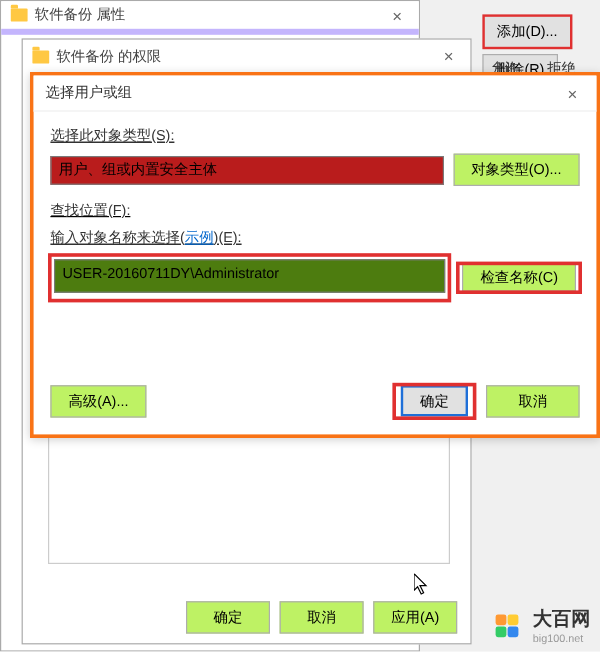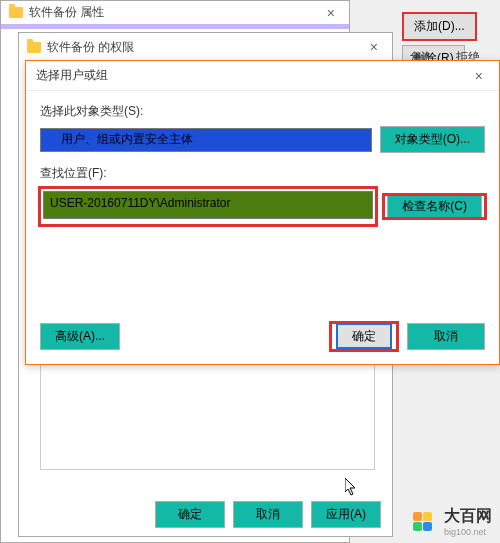--- a/index.html
+++ b/index.html
@@ -33,38 +33,38 @@
     .rbtn {
       display:inline-block; background:#e1e1e1; border:1px solid #adadad; padding:4px 10px; margin:2px; font-size:12px;text-align:center;
     }
     .rbtn.add { border: 2px solid #e03030; }
     .tab-labels { position:absolute; right:10px; top:45px; }
     .tab-labels span { display:inline-block; padding:4px 10px; color:#333; }
     
     
     .dialog {
       position: absolute; left: 25px; top: 60px; width: 475px; height: 305px;
-      background: #fff; border: 1px solid #f97316; box-shadow: 0 2px 8px rgba(0,0,0,0.2);
+      background: #fff; border: 3px solid #f97316; box-shadow: 0 2px 8px rgba(0,0,0,0.2);
     }
     .dialog .titlebar {
       height: 30px; background: #fff; display:flex; align-items:center; padding:0 10px; border-bottom:1px solid #eee;
     }
     .dialog .titlebar-text { font-size: 12px; color:#333; }
     .dialog-body { padding: 12px 14px; }
-    .row { margin-bottom: 6px; }
+    .row { margin-bottom: 6px; text-decoration: underline; }
     .row label { display:block; color:#333; margin-bottom:4px; }
     .input-row { display:flex; align-items:center; gap:8px; margin-bottom:12px; }
     .text-input {
-      flex:1; height:24px; border:1px solid #7a7a7a; padding:2px 20px; background:#1d4ed8;
+      flex:1; height:24px; border:1px solid #7a7a7a; padding:2px 6px; background:#b91c1c;
     }
     .textarea-input {
       width:100%; height:28px; border:1px solid #7a7a7a; padding:4px 6px; background:#4d7c0f; resize:none; font-family:inherit;
     }
     .btn {
-      background:#14b8a6; border:1px solid #adadad; padding:4px 14px; min-width:78px; text-align:center; cursor:pointer;
+      background:#bef264; border:1px solid #adadad; padding:4px 14px; min-width:78px; text-align:center; cursor:pointer;
     }
     .link { color:#0066cc; text-decoration:underline; }
     
     .highlight-red { outline: 3px solid #e03030; outline-offset: -1px; }
     .highlight-blue { border: 2px solid #1e6fd8 !important; background:#e1e1e1; }
     
     .dialog-buttons {
       position:absolute; bottom:14px; left:14px; right:14px; display:flex; justify-content:space-between; align-items:center;
     }
     .dialog-buttons .right { display:flex; gap:10px; }
@@ -145,20 +145,25 @@
     </div>
     <div class="input-row">
       <input class="text-input" readonly="" value="用户、组或内置安全主体" style="">
       <span class="btn">对象类型(O)...</span>
     </div>
 
     <div class="row">
       <label>查找位置(F):</label>
     </div>
 
+    <div class="row">
+      <label>
+        <span>输入对象名称来选择(</span><span class="link">示例</span><span>)(E):</span>
+      </label>
+    </div>
     <div class="input-row">
       <div class="object-name-wrap highlight-red" style="flex:1">
         <textarea class="textarea-input" style="">USER-20160711DY\Administrator</textarea>
       </div>
       <div class="check-name-wrap highlight-red">
         <span class="btn">检查名称(C)</span>
       </div>
     </div>
 
     <div class="dialog-buttons">

